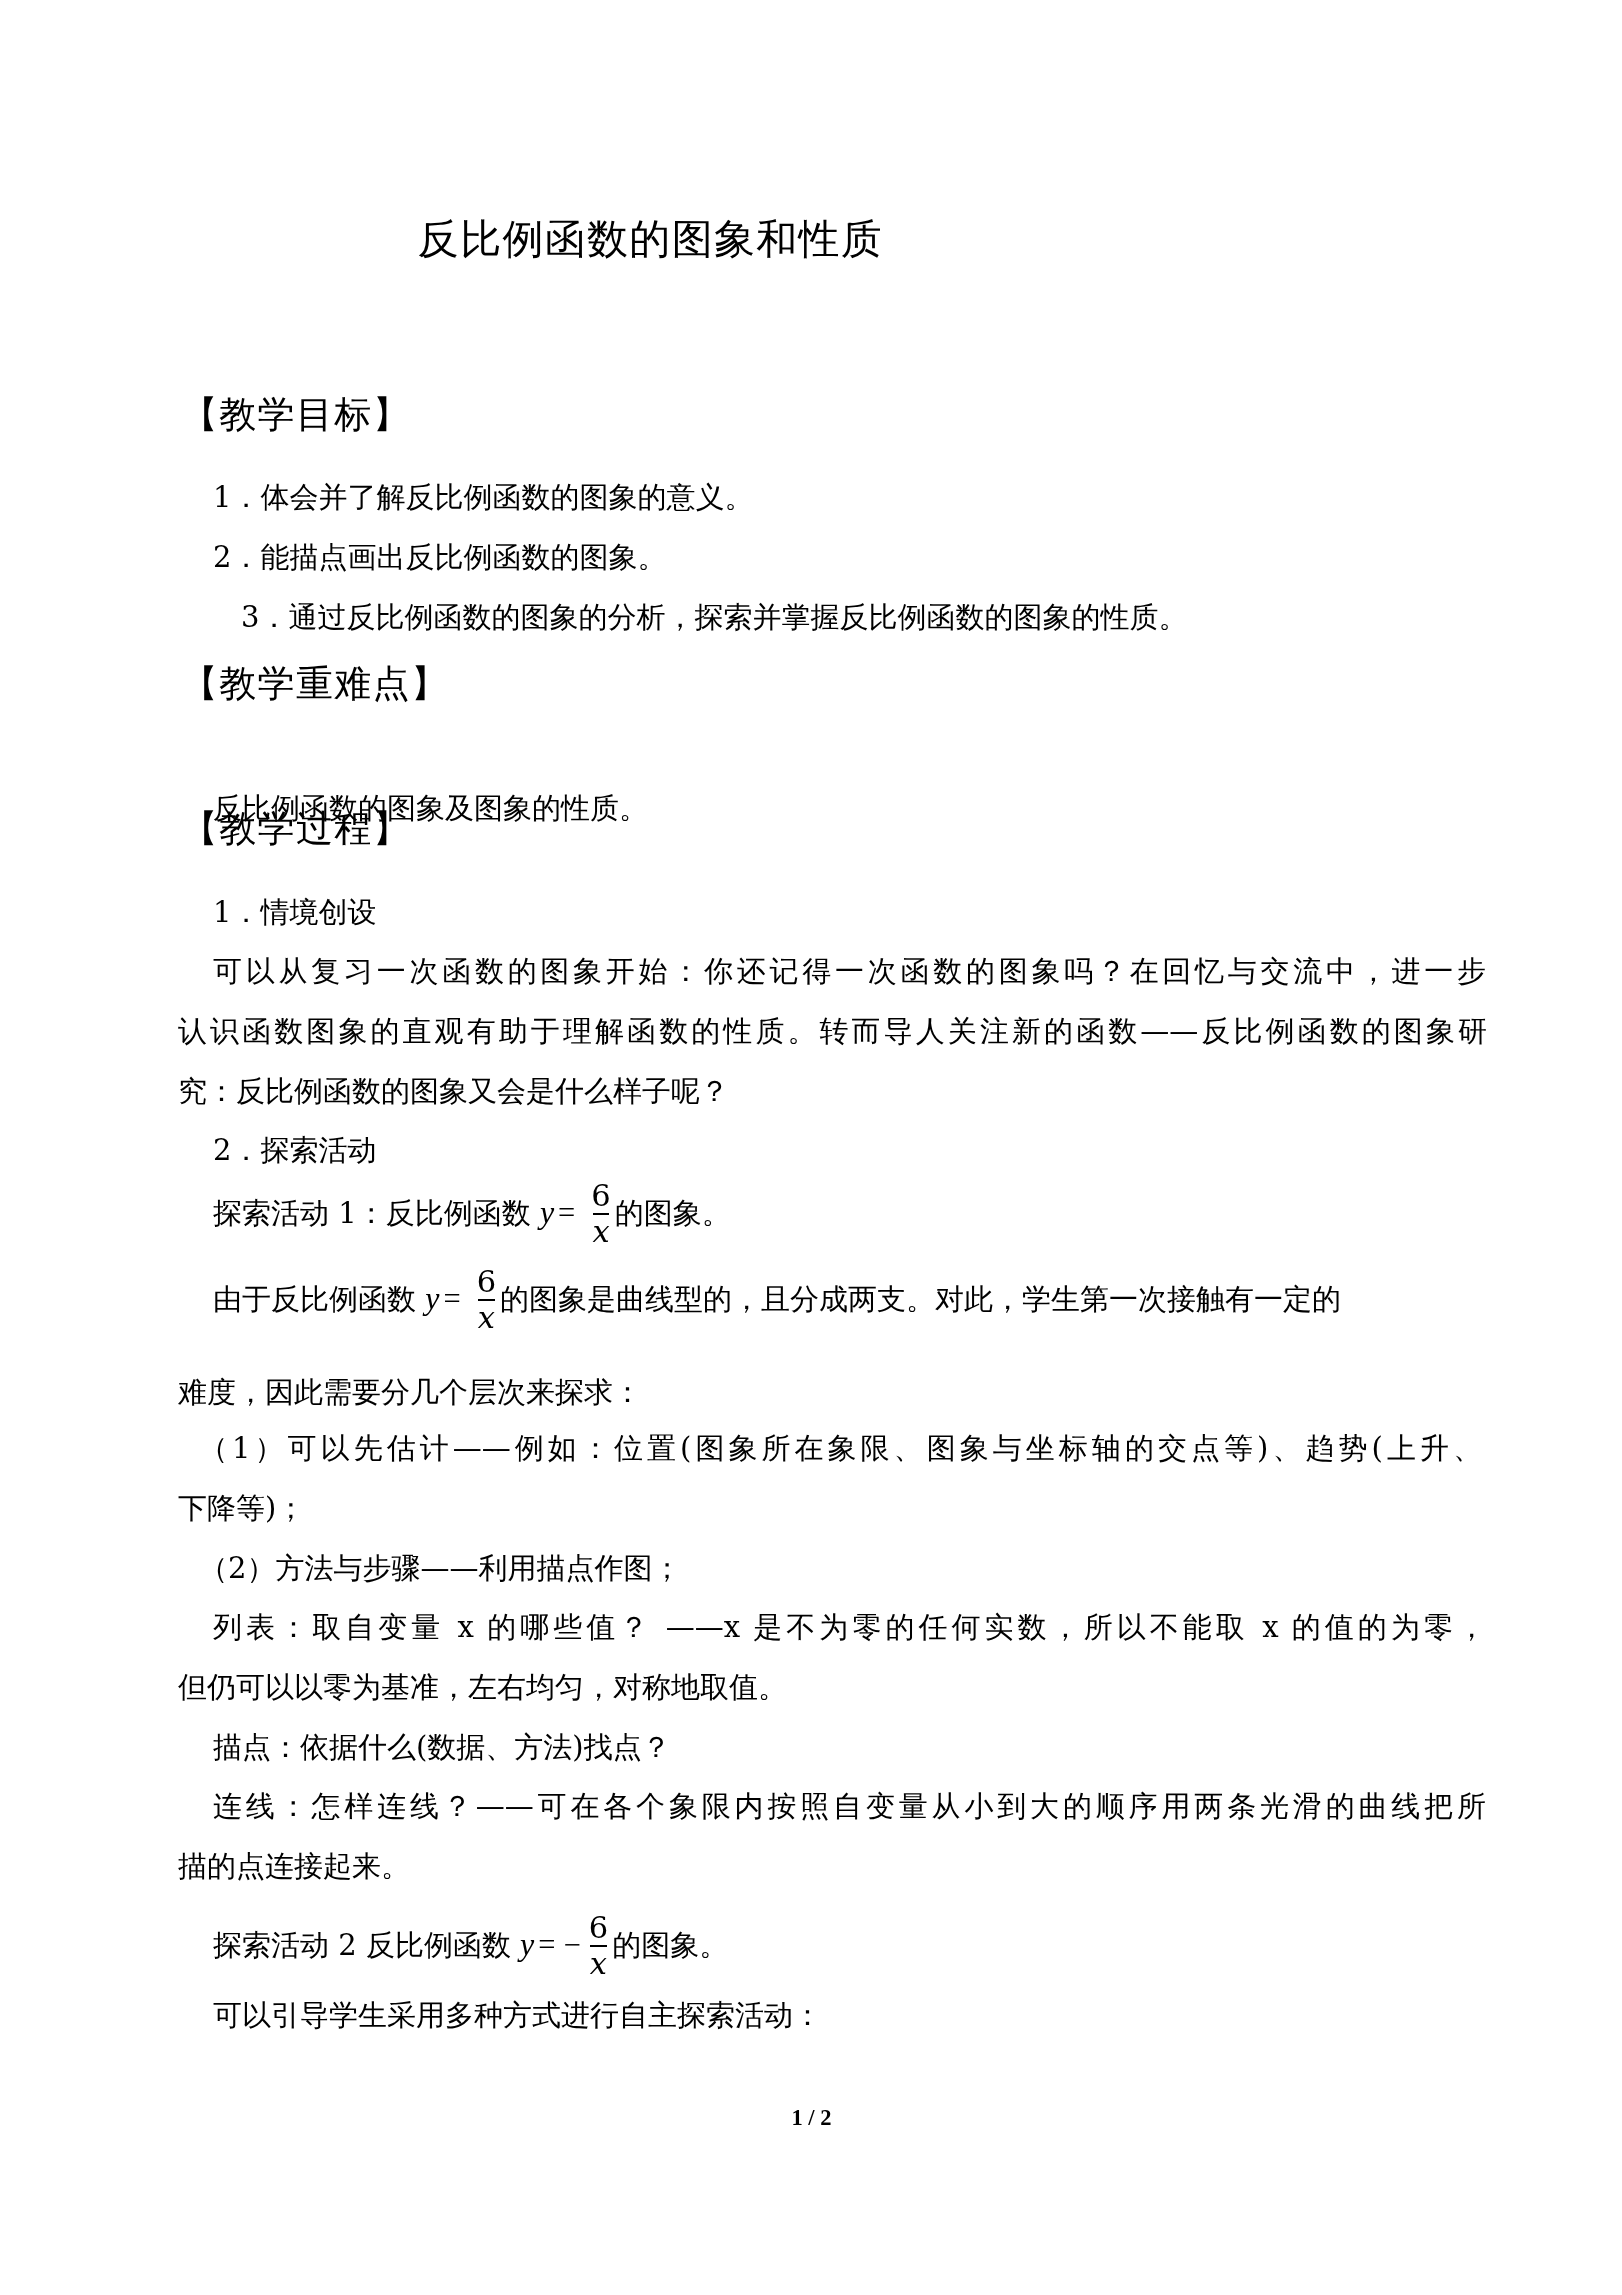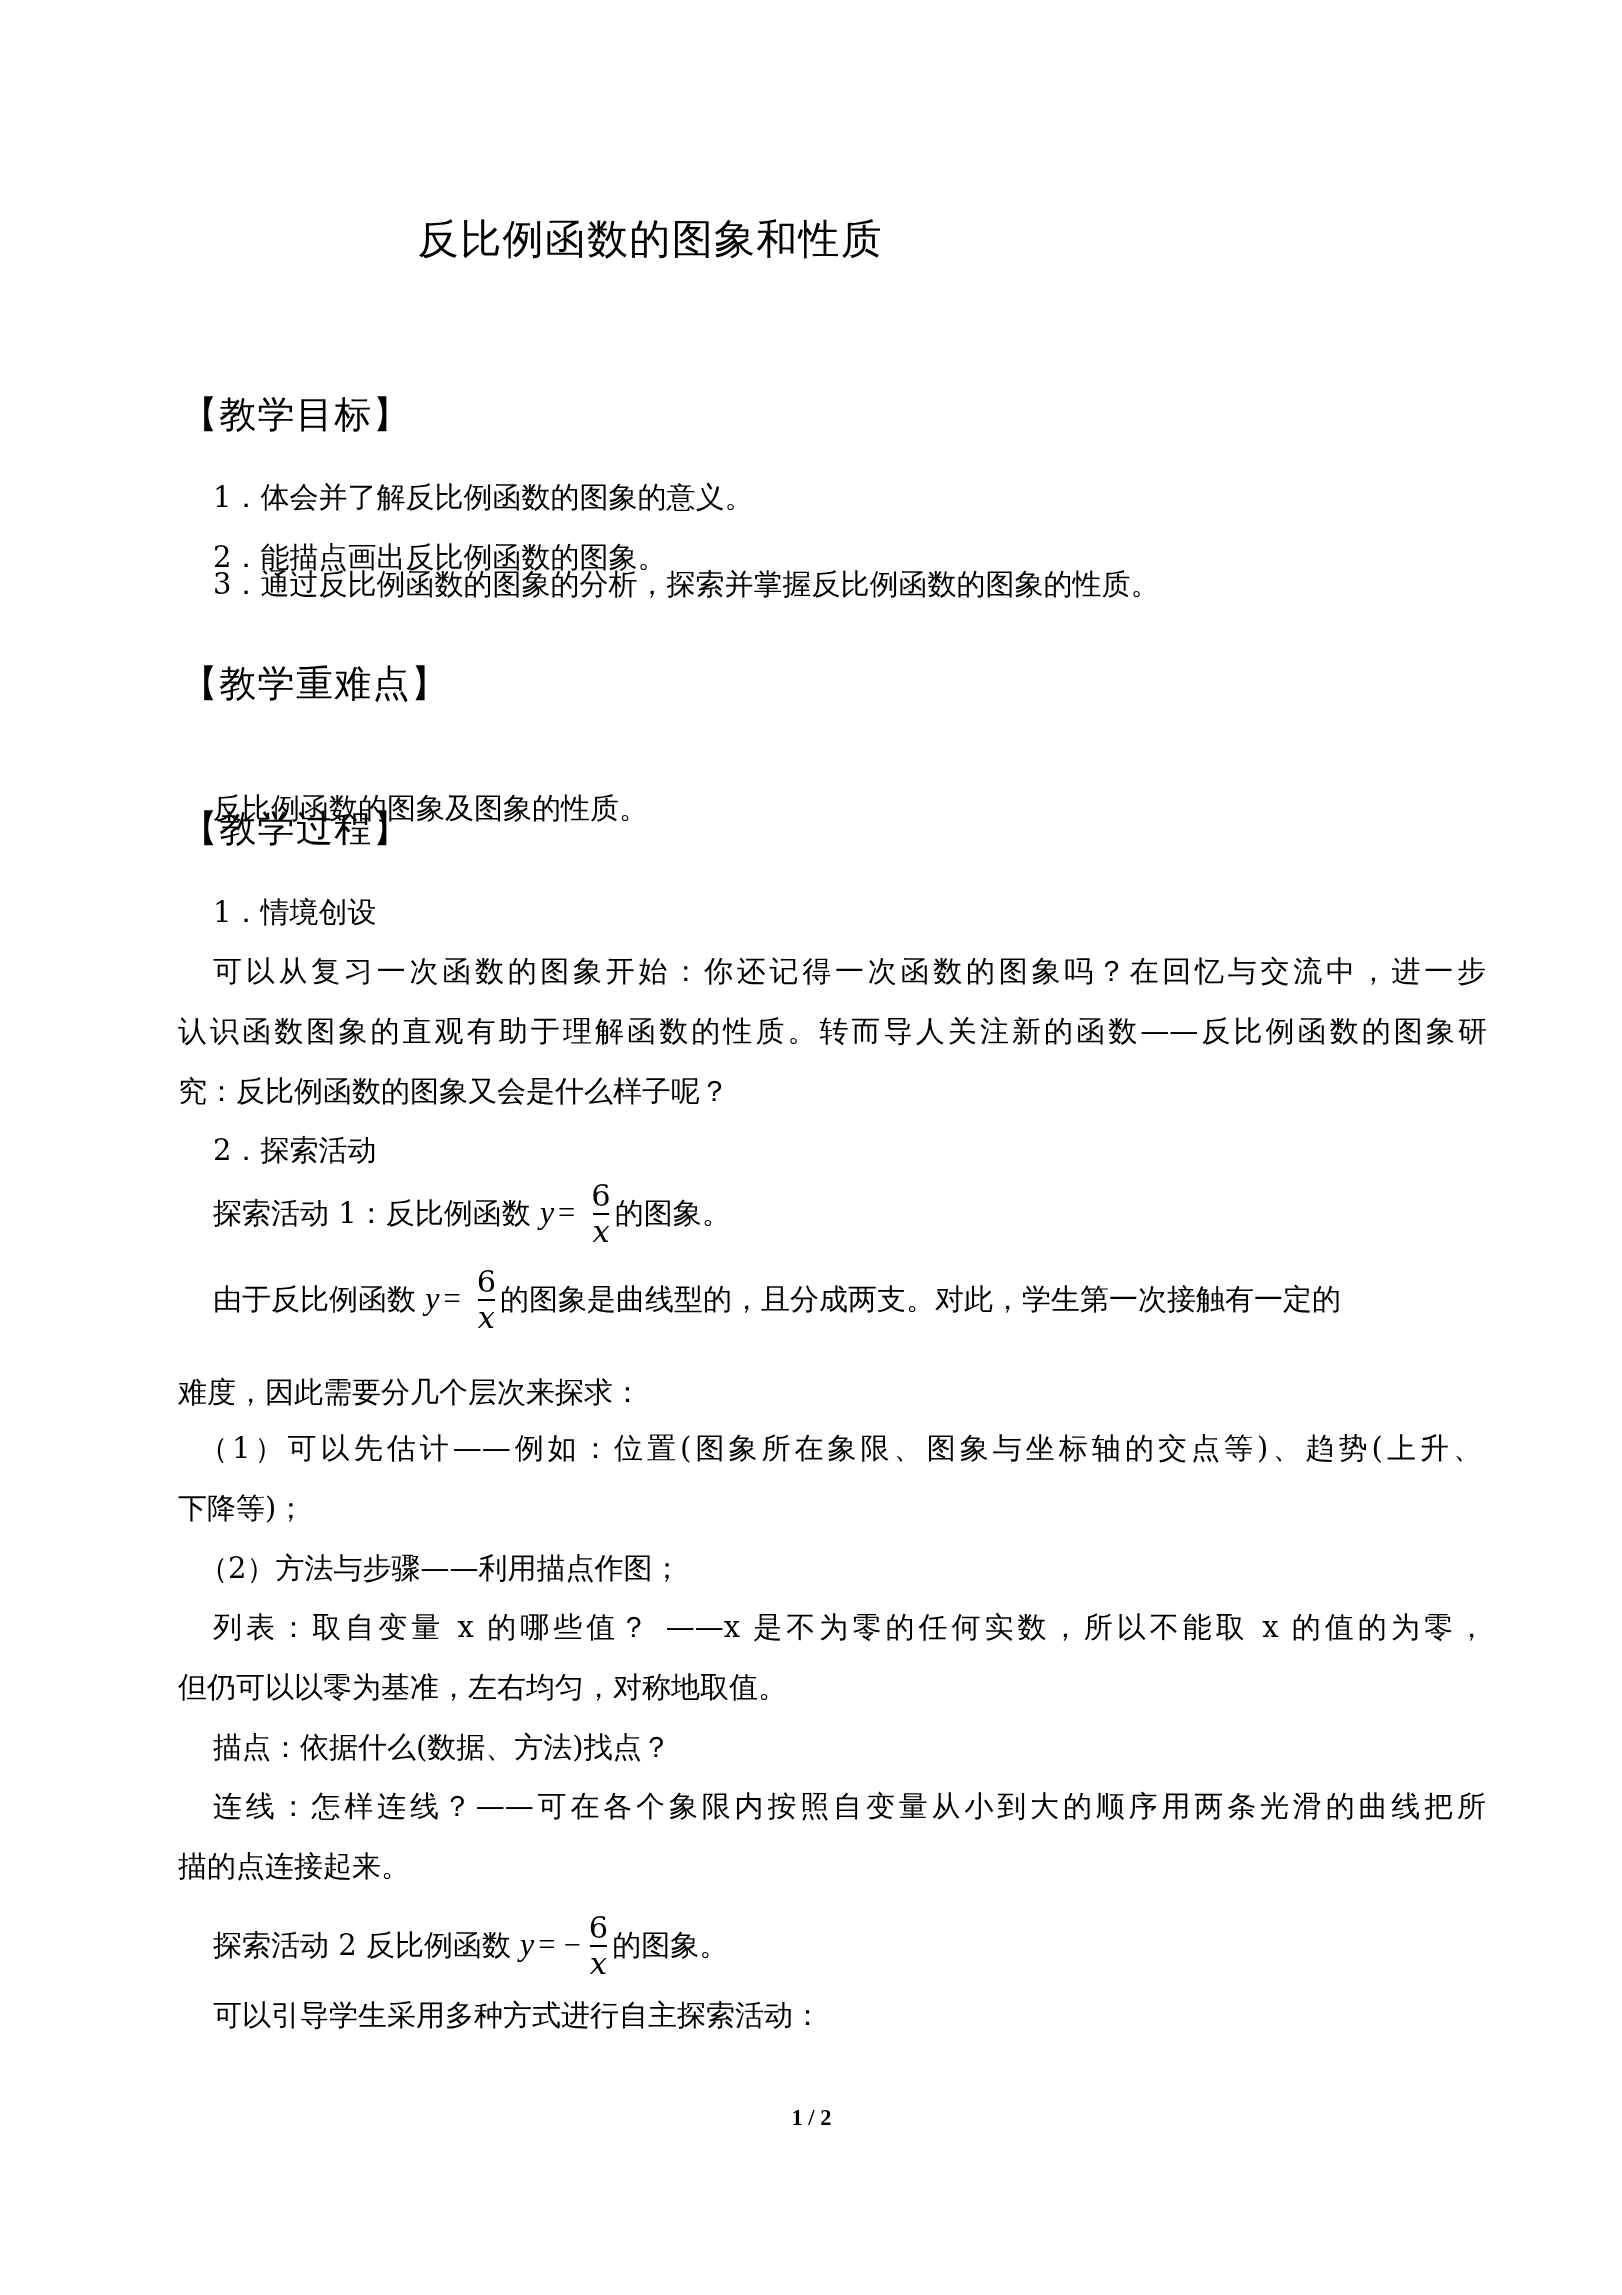--- a/index.html
+++ b/index.html
@@ -39,21 +39,21 @@
 </head>
 <body>
 
 <div class="page">
 
   <div class="title">反比例函数的图象和性质</div>
 
   <div class="heading" style="top:391px;">【教学目标】</div>
   <div class="line ind" style="top:477px;">1．体会并了解反比例函数的图象的意义。</div>
   <div class="line ind" style="top:537px;">2．能描点画出反比例函数的图象。</div>
-  <div class="line ind" style="top:564px;">3．通过反比例函数的图象的分析，探索并掌握反比例函数的图象的性质。</div>
+  <div class="line ind" style="top:597px;margin-left:28px;">3．通过反比例函数的图象的分析，探索并掌握反比例函数的图象的性质。</div>
 
   <div class="heading" style="top:660px;">【教学重难点】</div>
   <div class="line ind" style="top:788px;">反比例函数的图象及图象的性质。</div>
 
   <div class="heading" style="top:805px;">【教学过程】</div>
   <div class="line ind" style="top:892px;">1．情境创设</div>
   <div class="line ind just" style="top:951px; width:1273px;">可以从复习一次函数的图象开始：你还记得一次函数的图象吗？在回忆与交流中，进一步</div>
   <div class="line flush just" style="top:1011px; width:1309px;">认识函数图象的直观有助于理解函数的性质。转而导人关注新的函数——反比例函数的图象研</div>
   <div class="line flush" style="top:1071px;">究：反比例函数的图象又会是什么样子呢？</div>
 

